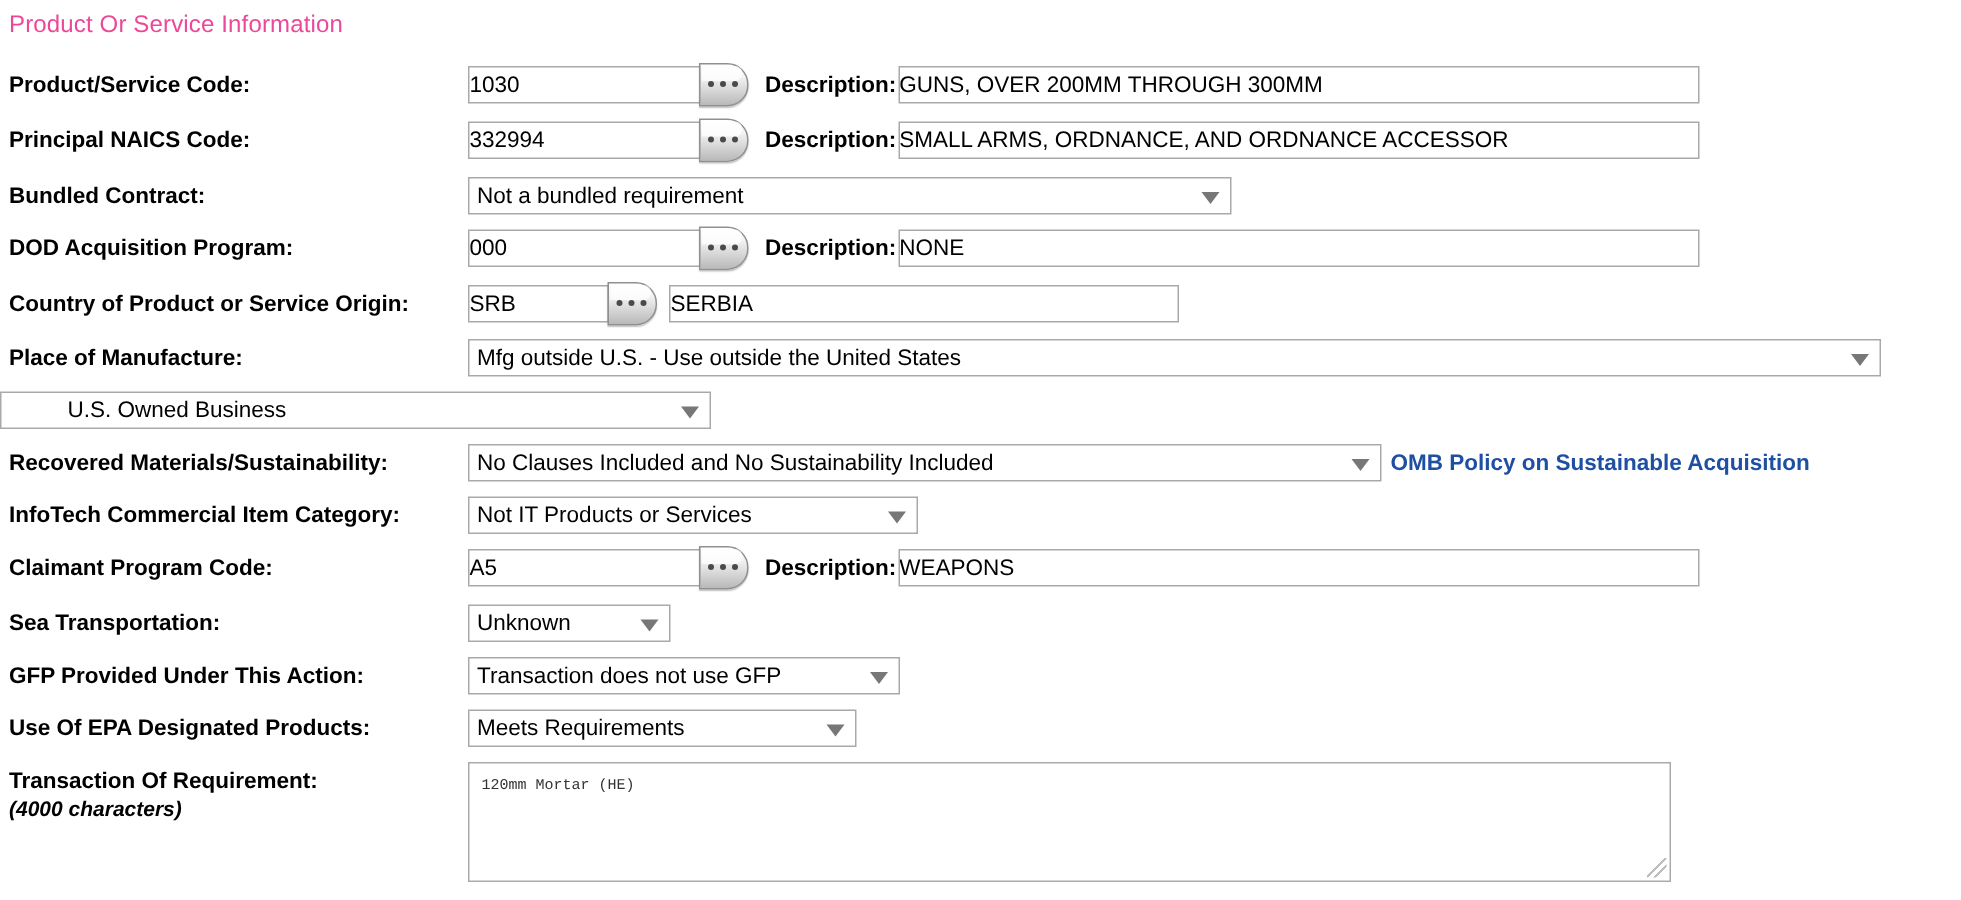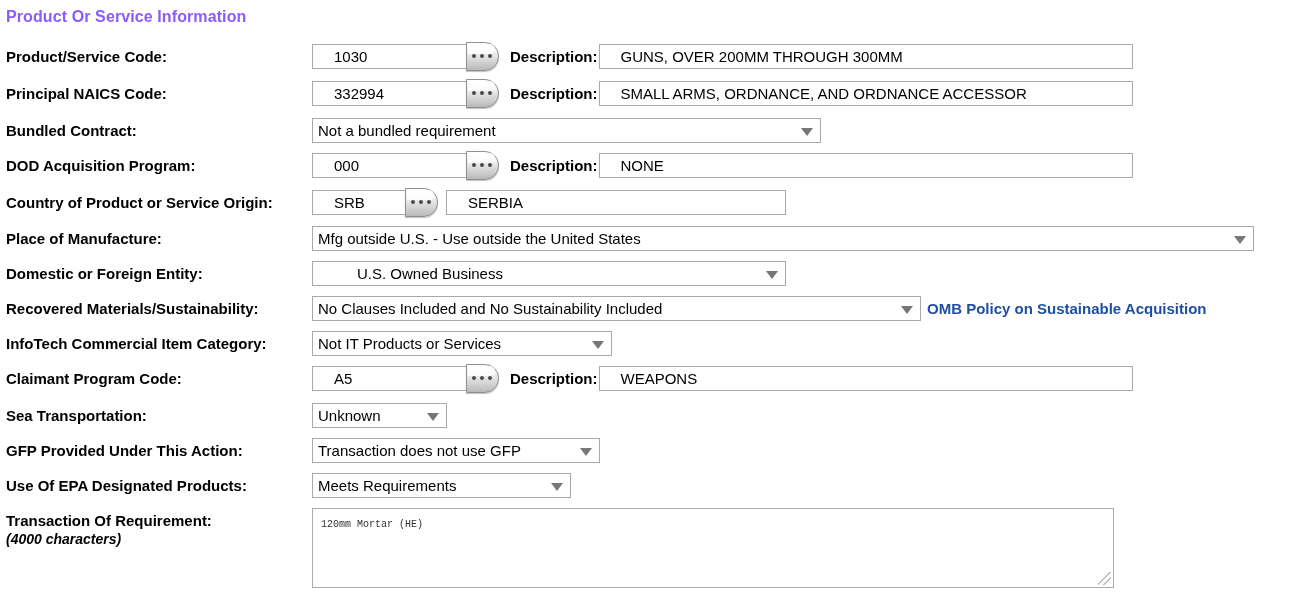--- a/index.html
+++ b/index.html
@@ -15,22 +15,22 @@
     color: #000000;
     overflow: hidden;
     position: relative;
   }
 
   .section-title {
     position: absolute;
     left: 6px;
     top: 8px;
     font-size: 16px;
-    font-weight: bold;
-    color: #8b5cf6;
+    font-weight: normal;
+    color: #ec4899;
     letter-spacing: 0.1px;
   }
 
   .form {
     position: absolute;
     left: 0;
     top: 44px;
     width: 1307px;
   }
 
@@ -64,21 +64,21 @@
 
   
   .tinput {
     box-sizing: border-box;
     height: 25px;
     border: 1px solid #a9a9a9;
     background: #ffffff;
     font-family: "Liberation Sans", sans-serif;
     font-size: 15px;
     line-height: 23px;
-    padding: 0 21px;
+    padding: 0 0;
     color: #000;
     white-space: nowrap;
     overflow: hidden;
   }
   .w-code   { width: 155px; }
   .w-code-s { width: 94px; }
   .w-desc   { width: 534px; }
   .w-ctry   { width: 340px; }
 
   
@@ -292,21 +292,20 @@
     <div class="label">Place of Manufacture:</div>
     <div class="ctl">
       <div class="sel w-pom">
         <span>Mfg outside U.S. - Use outside the United States</span>
         <span class="arrow"></span>
       </div>
     </div>
   </div>
 
   <div class="row">
-    <div class="label">Domestic or Foreign Entity:</div>
     <div class="ctl">
       <div class="sel w-dfe">
         <span>U.S. Owned Business</span>
         <span class="arrow"></span>
       </div>
     </div>
   </div>
 
   <div class="row">
     <div class="label">Recovered Materials/Sustainability:</div>

